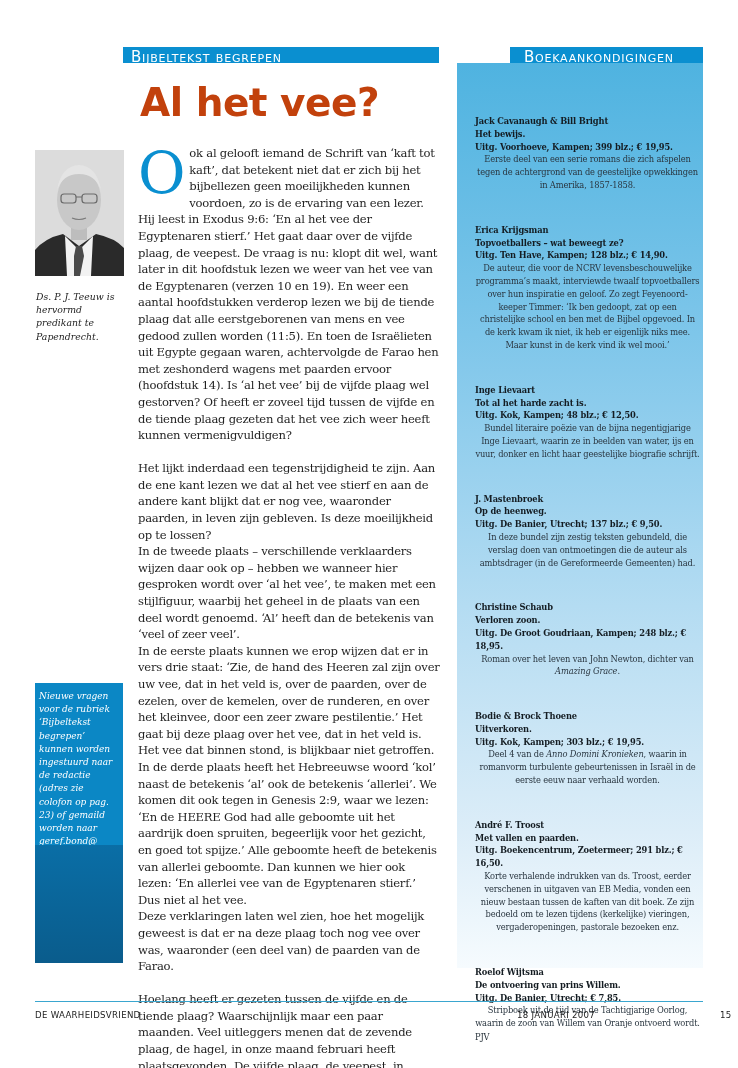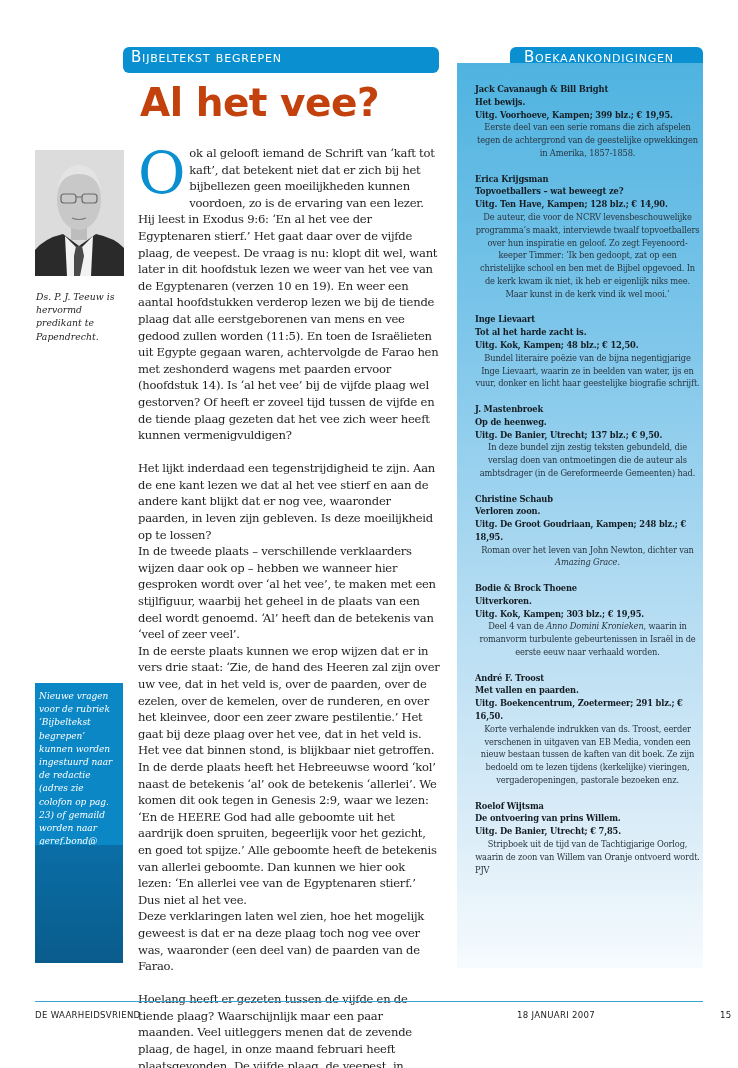--- a/index.html
+++ b/index.html
@@ -3,22 +3,22 @@
 <meta charset="utf-8">
 <style>
   * { box-sizing: border-box; margin: 0; padding: 0; }
   html, body { width: 738px; height: 1068px; background: #ffffff; overflow: hidden; }
   body { position: relative; font-family: "DejaVu Serif", serif; color: #1a1a1a; }
 
   
   .section-bar {
     position: absolute; background: #0a8fd0; color: #ffffff;
     font-family: "DejaVu Sans", sans-serif; font-variant: small-caps;
-    letter-spacing: 0.8px; font-size: 15px; line-height: 20px; height: 26px;
-    padding-left: 8px; white-space: nowrap; border-radius: 6px;
+    letter-spacing: 0.8px; font-size: 15px; line-height: 20px; height: 16px;
+    padding-left: 8px; white-space: nowrap;
   }
   #bar-left { left: 123px; top: 47px; width: 316px; }
   #bar-right { left: 510px; top: 47px; width: 193px; padding-left: 14px; }
 
   
   #headline {
     position: absolute; left: 140px; top: 80px;
     font-family: "DejaVu Sans", sans-serif; font-weight: bold;
     font-size: 39px; letter-spacing: -0.5px; color: #c2410c;
   }
@@ -65,21 +65,21 @@
   
   #panel {
     position: absolute; left: 457px; top: 63px; width: 246px; height: 905px;
     background: linear-gradient(180deg, #4fb3e0 0%, #7ec6ea 30%, #b4dcf2 60%, #dcedf8 85%, #f6fbfe 100%);
   }
   #books {
     position: absolute; left: 475px; top: 83px; width: 225px;
     font-family: "DejaVu Serif", serif; font-size: 8.3px; line-height: 12.8px; color: #1f2a33;
     letter-spacing: -0.15px;
   }
-  .book { margin-bottom: 12.8px; }
+  .book { margin-bottom: 12.8px; margin-top: 32px; }
   .book .b { font-weight: bold; color: #141c22; }
   .book .desc { color: #2a3640; text-align: center; }
   .book .desc i { font-style: italic; }
   #initials { text-align: left; padding-right: 14px; margin-top: -12px; }
 
   
   #footer-rule {
     position: absolute; left: 35px; top: 1001px; width: 668px; height: 1px; background: #3aa6cf;
   }
   .footer-text {

